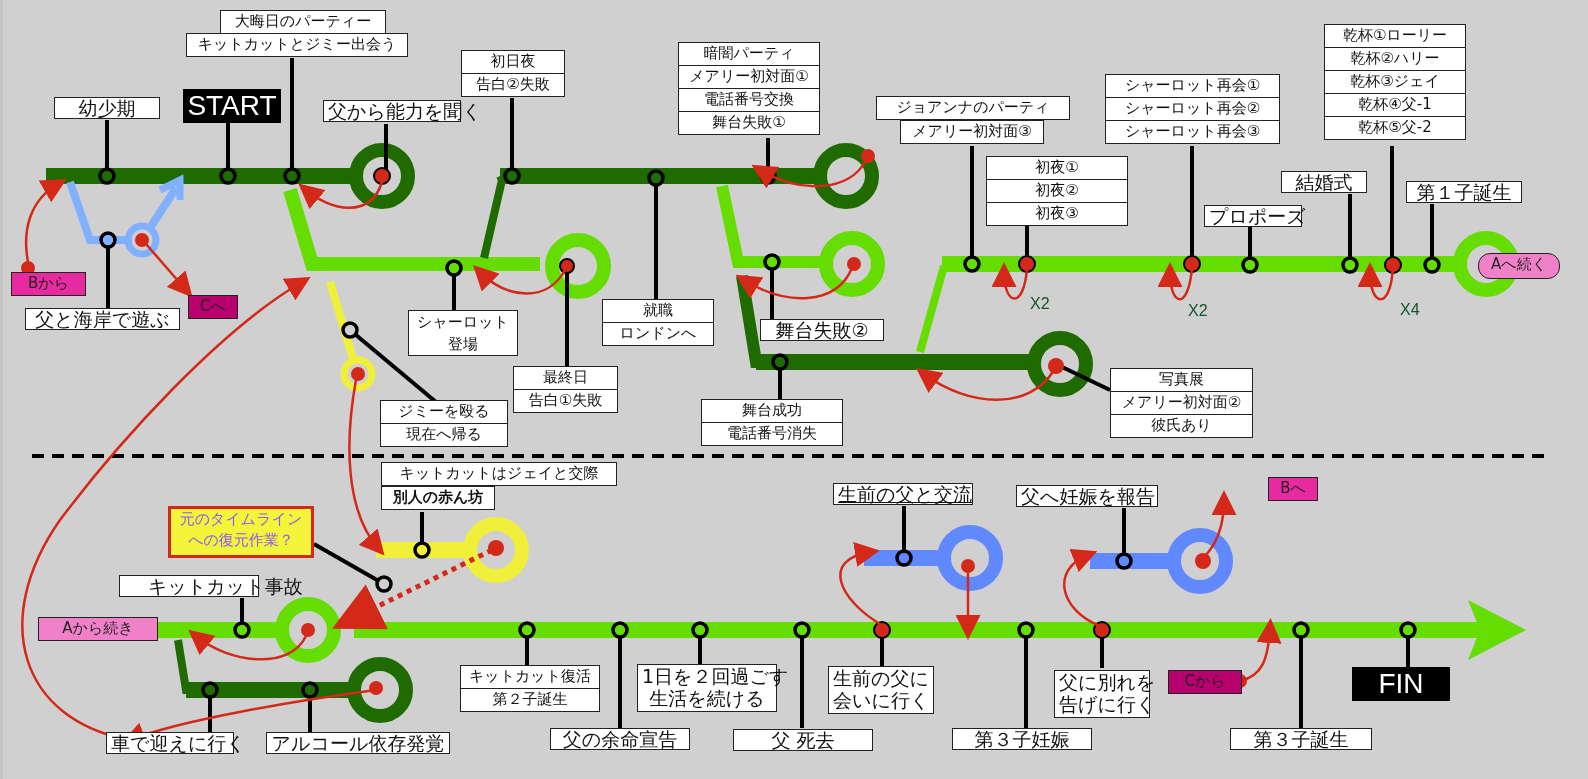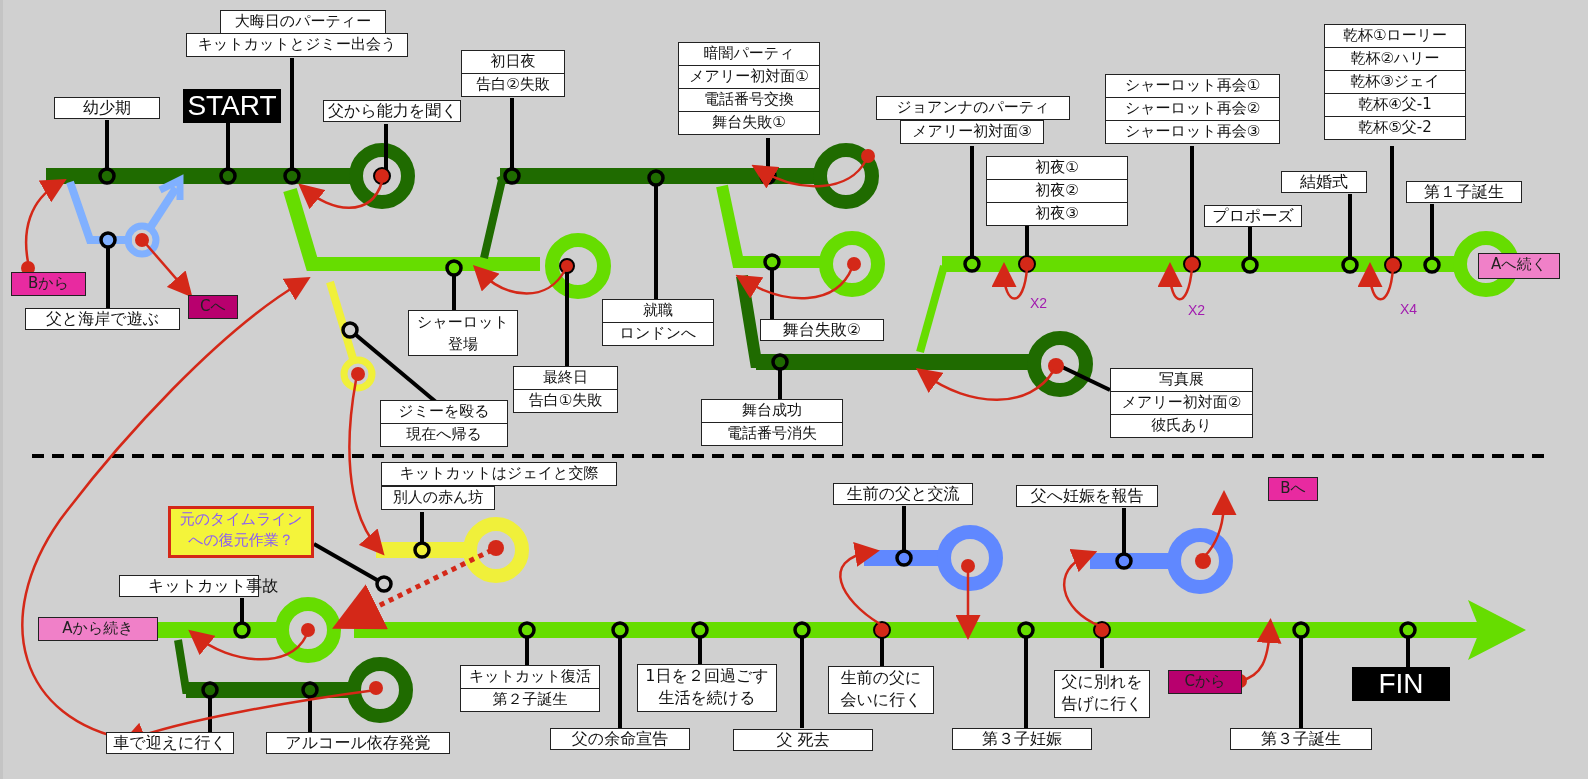--- a/index.html
+++ b/index.html
@@ -1,34 +1,34 @@
 <!DOCTYPE html>
 <html><head>
 <meta charset="utf-8">
 <style>
   html, body { margin:0; padding:0; }
   body { width:1588px; height:779px; background:#d0d0d0; position:relative; overflow:hidden;
          font-family:"DejaVu Sans", "Liberation Sans", sans-serif; }
   #edge { position:absolute; left:0; top:0; width:3px; height:779px; background:#c4c4c4; }
   svg#diagram { position:absolute; left:0; top:0; }
   .lbl { position:absolute; background:#fff; border:1.5px solid #222; box-sizing:border-box;
-         font-size:16px; color:#111; text-align:center; line-height:20px; padding:0 4px; white-space:nowrap; }
+         font-size:19px; color:#111; text-align:center; line-height:20px; padding:0 4px; white-space:nowrap; }
   .stack { position:absolute; }
   .stack .row { background:#fff; border:1.5px solid #222; box-sizing:border-box; font-size:15px; color:#111;
                 text-align:center; line-height:21px; height:24px; white-space:nowrap; padding:0 4px; margin-top:-1px; }
   .blk { position:absolute; background:#000; color:#fff; font-family:"Liberation Sans", sans-serif;
          font-size:28px; text-align:center; line-height:34px; }
   .tag { position:absolute; border:1.5px solid #222; box-sizing:border-box; font-size:15px; color:#222;
          text-align:center; line-height:21px; }
   .pinkA { background:#f080c8; }
   .pinkB { background:#e82aa0; }
   .magC { background:#b8006e; }
   .note { position:absolute; background:#f4f43a; border:3px solid #d42818; color:#8b5cf6; font-size:15px;
           text-align:center; line-height:21px; box-sizing:border-box; }
-  .xr { position:absolute; color:#a21caf; font-family:"Liberation Sans", sans-serif; font-size:14px; }
+  .xr { position:absolute; color:#14532d; font-family:"Liberation Sans", sans-serif; font-size:16px; }
 </style>
 </head>
 <body>
 
 <div id="edge"></div>
 
 <svg id="diagram" width="1588" height="779">
   <defs>
     <marker id="rarrow" markerWidth="10" markerHeight="10" refX="6" refY="5" orient="auto">
       <path d="M0,0 L10,5 L0,10 z" fill="#d42818"></path>
@@ -294,30 +294,30 @@
 <div class="lbl" style="left:1204px;top:205px;width:98px;">プロポーズ</div>
 <div class="lbl" style="left:1281px;top:171px;width:86px;">結婚式</div>
 <div class="stack" style="left:1324px;top:25px;width:142px;">
   <div class="row">乾杯①ローリー</div>
   <div class="row">乾杯②ハリー</div>
   <div class="row">乾杯③ジェイ</div>
   <div class="row">乾杯④父-1</div>
   <div class="row">乾杯⑤父-2</div>
 </div>
 <div class="lbl" style="left:1406px;top:181px;width:116px;">第１子誕生</div>
-<div class="tag pinkA" style="left:1478px;top:253px;width:82px;height:26px;">Aへ続く</div>
+<div class="tag pinkA" style="left:1478px;top:253px;width:82px;height:26px;border-radius:12px;">Aへ続く</div>
 
 <div class="xr" style="left:1030px;top:295px;">X2</div>
 <div class="xr" style="left:1188px;top:302px;">X2</div>
 <div class="xr" style="left:1400px;top:301px;">X4</div>
 
 <div class="stack" style="left:381px;top:463px;">
   <div class="row" style="width:236px;">キットカットはジェイと交際</div>
 </div>
-<div class="stack" style="left:381px;top:487px;">
+<div class="stack" style="left:381px;top:487px;font-weight:bold;">
   <div class="row" style="width:114px;">別人の赤ん坊</div>
 </div>
 <div class="note" style="left:168px;top:506px;width:146px;height:52px;">
   <span>元のタイムライン</span><br>
   <span>への復元作業？</span>
 </div>
 <div class="lbl" style="left:119px;top:575px;width:140px;padding-left:28px;">キットカット事故</div>
 <div class="tag pinkA" style="left:38px;top:617px;width:120px;height:24px;">Aから続き</div>
 <div class="lbl" style="left:106px;top:732px;width:128px;">車で迎えに行く</div>
 <div class="lbl" style="left:266px;top:732px;width:184px;">アルコール依存発覚</div>
@@ -328,21 +328,21 @@
 <div class="lbl" style="left:550px;top:728px;width:140px;">父の余命宣告</div>
 <div class="lbl" style="left:637px;top:664px;width:140px;height:48px;line-height:22px;">
   <span>1日を２回過ごす</span><br>
   <span>生活を続ける</span>
 </div>
 <div class="lbl" style="left:733px;top:729px;width:140px;">父 死去</div>
 <div class="lbl" style="left:828px;top:666px;width:106px;height:48px;line-height:22px;">
   <span>生前の父に</span><br>
   <span>会いに行く</span>
 </div>
-<div class="lbl" style="left:833px;top:483px;width:140px;">生前の父と交流</div>
+<div class="lbl" style="left:833px;top:483px;width:140px;text-decoration:underline;">生前の父と交流</div>
 <div class="lbl" style="left:952px;top:728px;width:140px;">第３子妊娠</div>
 <div class="lbl" style="left:1016px;top:485px;width:142px;">父へ妊娠を報告</div>
 <div class="lbl" style="left:1054px;top:670px;width:96px;height:48px;line-height:22px;">
   <span>父に別れを</span><br>
   <span>告げに行く</span>
 </div>
 <div class="tag pinkB" style="left:1268px;top:477px;width:50px;height:24px;">Bへ</div>
 <div class="tag magC" style="left:1168px;top:670px;width:74px;height:24px;">Cから</div>
 <div class="lbl" style="left:1230px;top:728px;width:142px;">第３子誕生</div>
 <div class="blk" style="left:1352px;top:667px;width:98px;">FIN</div>

